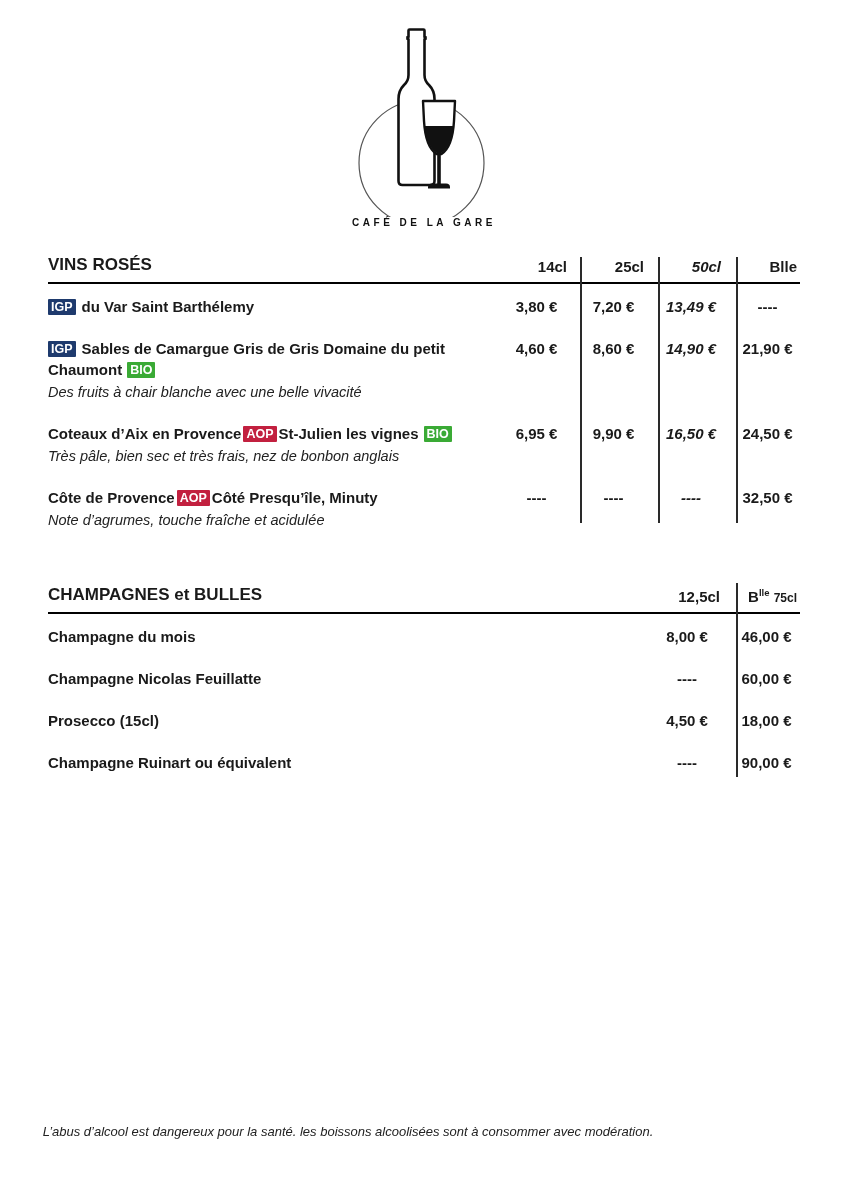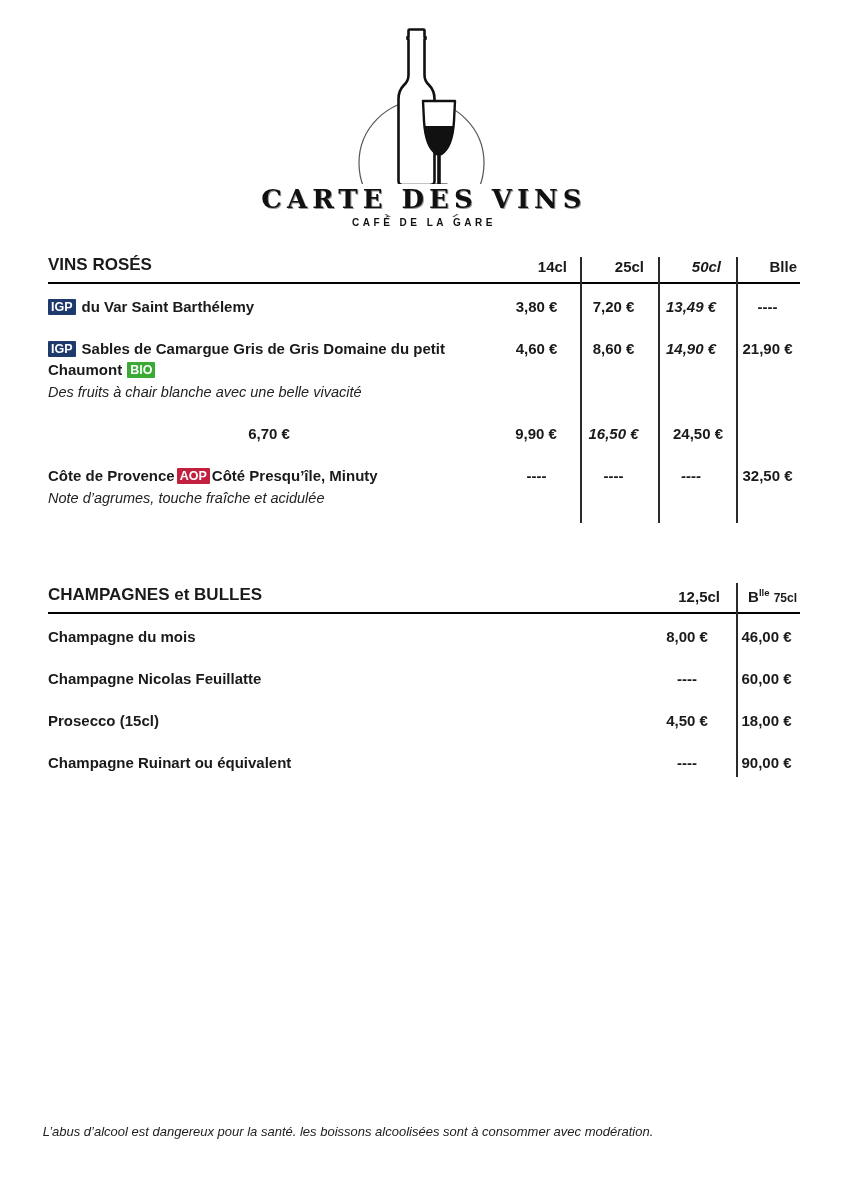--- a/index.html
+++ b/index.html
@@ -75,21 +75,20 @@
 
       <path d="M149 76 L181 76 L180 96 Q178.5 122 167.5 129 L162.5 129 Q151.5 122 150 96 Z" fill="#ffffff" stroke="#111" stroke-width="2.4" stroke-linejoin="round"></path>
 
       <path d="M150.6 101 L179.4 101 Q177 122 167.5 128 L162.5 128 Q153 122 150.6 101 Z" fill="#111"></path>
 
       <rect x="163.2" y="128" width="3.6" height="31" fill="#111"></rect>
 
       <path d="M154 162 Q154 158.5 158 158.5 L172 158.5 Q176 158.5 176 162 L176 163.5 L154 163.5 Z" fill="#111"></path>
     </g>
   </svg>
-  <div class="logo-title">CARTE DES VINS</div>
   <div class="logo-sub">CAFÉ DE LA GARE</div>
 </div>
 
 <div class="section sec-roses">
   <div class="grid-r hdr">
     <div class="sec-title">VINS ROSÉS</div>
     <div class="col-lab pr1">14cl</div>
     <div class="col-lab pr2">25cl</div>
     <div class="col-lab pr3">50cl</div>
     <div class="col-lab pr4">Blle</div>
@@ -113,21 +112,27 @@
       </div>
       <div class="wdesc">Des fruits à chair blanche avec une belle vivacité</div>
     </div>
     <div class="price pr1">4,60 €</div>
     <div class="price pr2">8,60 €</div>
     <div class="price pr3">14,90 €</div>
     <div class="price pr4">21,90 €</div>
   </div>
 
   <div class="grid-r row">
-    <div class="price pr1">6,70 €</div>
+    <div>
+      <div class="wname">
+        <span>Coteaux d’Aix en Provence</span><span class="badge b-aop">AOP</span><span>St-Julien  les vignes</span><span class="badge b-bio">BIO</span>
+      </div>
+      <div class="wdesc">Très pâle, bien sec et très frais, nez de bonbon anglais</div>
+    </div>
+    <div class="price pr1">6,95 €</div>
     <div class="price pr2">9,90 €</div>
     <div class="price pr3">16,50 €</div>
     <div class="price pr4">24,50 €</div>
   </div>
 
   <div class="grid-r row">
     <div>
       <div class="wname">
         <span>Côte de Provence</span><span class="badge b-aop">AOP</span><span>Côté Presqu’île, Minuty</span>
       </div>

